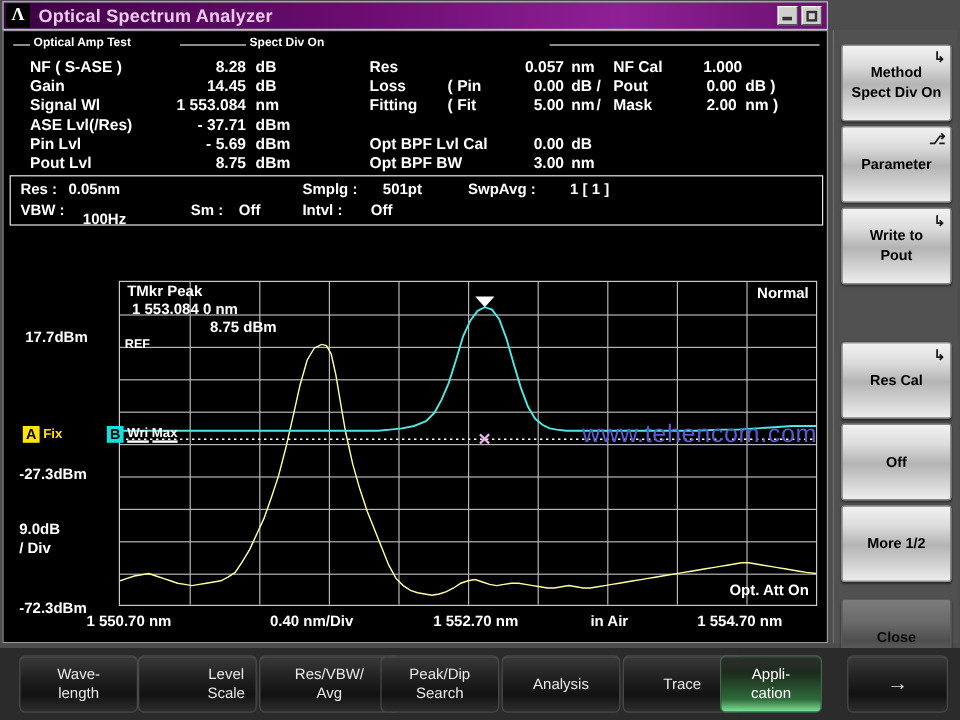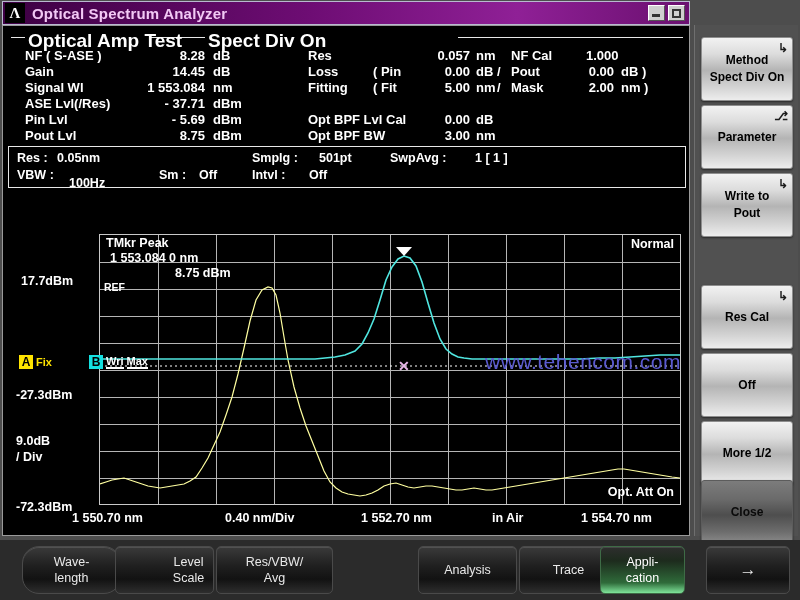--- a/index.html
+++ b/index.html
@@ -41,21 +41,21 @@
   
   .screen{
     position:absolute;left:2px;top:25px;width:688px;height:511px;
     background:#000;border:1px solid #9a9a9a;box-sizing:border-box;
     color:#fff;
   }
 
   
   .paramPanel{position:absolute;left:0;top:0;width:686px;height:120px;}
   .fs{position:absolute;border-top:1px solid #e8e8e8;}
-  .grouplabel{position:absolute;color:#fff;font-size:19px;font-weight:bold;white-space:nowrap;}
+  .grouplabel{position:absolute;color:#fff;font-size:10px;font-weight:bold;white-space:nowrap;}
   .cell{position:absolute;color:#fff;font-size:13px;font-weight:bold;white-space:nowrap;}
   .cell.num{text-align:right;}
 
   
   .setbox{
     position:absolute;left:5px;top:120px;width:678px;height:42px;
     border:1px solid #e8e8e8;box-sizing:border-box;
   }
   .setbox .cell{font-size:12.5px;}
 
@@ -107,21 +107,21 @@
   .sk{
     position:absolute;left:6px;width:92px;height:64px;
     background:linear-gradient(to bottom,#f2f2f2 0%,#dcdcdc 26%,#b4b4b4 52%,#d4d4d4 80%,#ededed 100%);
     border:1px solid #8e8e8e;border-radius:3px;box-sizing:border-box;
     display:flex;flex-direction:column;align-items:center;justify-content:center;
     color:#000;font-size:12px;font-weight:bold;line-height:17px;text-align:center;
     box-shadow:0 1px 2px rgba(0,0,0,.5);
   }
   .sk.dark{
     background:linear-gradient(to bottom,#7c7c7c 0%,#6a6a6a 30%,#4e4e4e 55%,#6d6d6d 82%,#8a8a8a 100%);
-    color:#0a0a0a;border-color:#5c5c5c;
+    color:#0a0a0a;border-color:#5c5c5c;margin-top:19px;
   }
   .skmark{position:absolute;right:4px;top:2px;font-size:12px;font-weight:bold;color:#1a1a1a;}
   .skline{display:block;}
 
   
   .fnbar{position:absolute;left:0;top:540px;width:800px;height:60px;background:#2b2b2b;}
   .fn{
     position:absolute;top:6px;height:48px;
     background:linear-gradient(to bottom,#3a3a3a 0%,#202020 40%,#121212 70%,#2e2e2e 100%);
     border:1px solid #4a4a4a;border-radius:5px;box-sizing:border-box;
@@ -341,32 +341,36 @@
     </div>
     <div class="sk" style="top:396px;">
       <span class="skline">More 1/2</span>
     </div>
     <div class="sk dark" style="top:455px;">
       <span class="skline">Close</span>
     </div>
   </div>
 
   <div class="fnbar">
-    <div class="fn" style="left:22px;width:99px;border-radius:17px;">
+    <div class="fn" style="left:16px;width:99px;">
       <span>Wave-</span>
       <span>length</span>
     </div>
     <div class="fn" style="left:115px;width:99px;padding-left:48px;">
       <span>Level</span>
       <span>Scale</span>
     </div>
     <div class="fn" style="left:216px;width:117px;">
       <span>Res/VBW/</span>
       <span>Avg</span>
     </div>
+    <div class="fn" style="left:317px;width:99px;">
+      <span>Peak/Dip</span>
+      <span>Search</span>
+    </div>
     <div class="fn" style="left:418px;width:99px;">
       <span>Analysis</span>
     </div>
     <div class="fn" style="left:519px;width:99px;">
       <span>Trace</span>
     </div>
     <div class="fn active" style="left:600px;width:85px;">
       <span>Appli-</span>
       <span>cation</span>
     </div>

